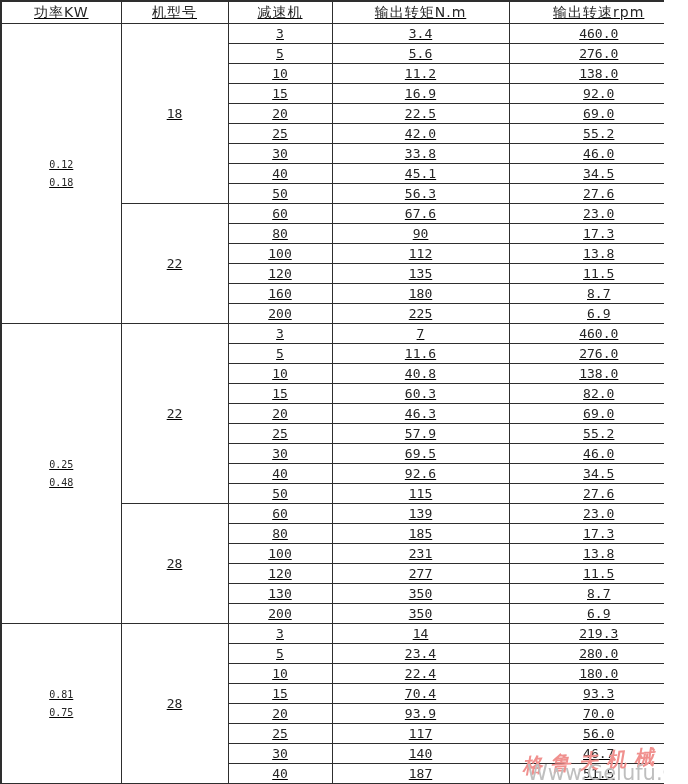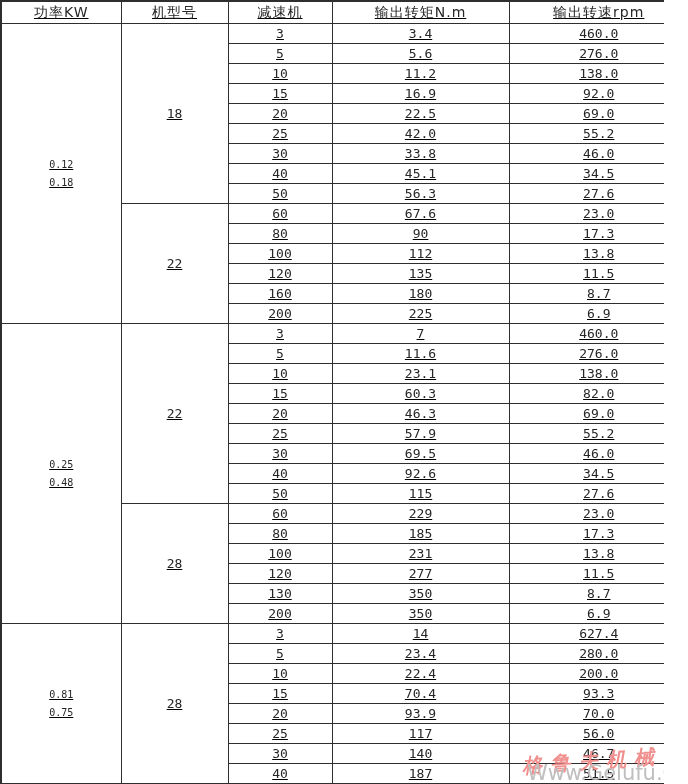--- a/index.html
+++ b/index.html
@@ -187,21 +187,21 @@
           <td>7</td>
           <td>460.0</td>
         </tr>
         <tr>
           <td>5</td>
           <td>11.6</td>
           <td>276.0</td>
         </tr>
         <tr>
           <td>10</td>
-          <td>23.1</td>
+          <td>40.8</td>
           <td>138.0</td>
         </tr>
         <tr>
           <td>15</td>
           <td>60.3</td>
           <td>82.0</td>
         </tr>
         <tr>
           <td>20</td>
           <td>46.3</td>
@@ -223,21 +223,21 @@
           <td>34.5</td>
         </tr>
         <tr>
           <td>50</td>
           <td>115</td>
           <td>27.6</td>
         </tr>
         <tr>
           <td rowspan="6">28</td>
           <td>60</td>
-          <td>229</td>
+          <td>139</td>
           <td>23.0</td>
         </tr>
         <tr>
           <td>80</td>
           <td>185</td>
           <td>17.3</td>
         </tr>
         <tr>
           <td>100</td>
           <td>231</td>
@@ -259,31 +259,31 @@
           <td>6.9</td>
         </tr>
         <tr>
           <td rowspan="8" class="power-cell">
             <div>0.81</div>
             <div>0.75</div>
           </td>
           <td rowspan="8">28</td>
           <td>3</td>
           <td>14</td>
-          <td>627.4</td>
+          <td>219.3</td>
         </tr>
         <tr>
           <td>5</td>
           <td>23.4</td>
           <td>280.0</td>
         </tr>
         <tr>
           <td>10</td>
           <td>22.4</td>
-          <td>200.0</td>
+          <td>180.0</td>
         </tr>
         <tr>
           <td>15</td>
           <td>70.4</td>
           <td>93.3</td>
         </tr>
         <tr>
           <td>20</td>
           <td>93.9</td>
           <td>70.0</td>

